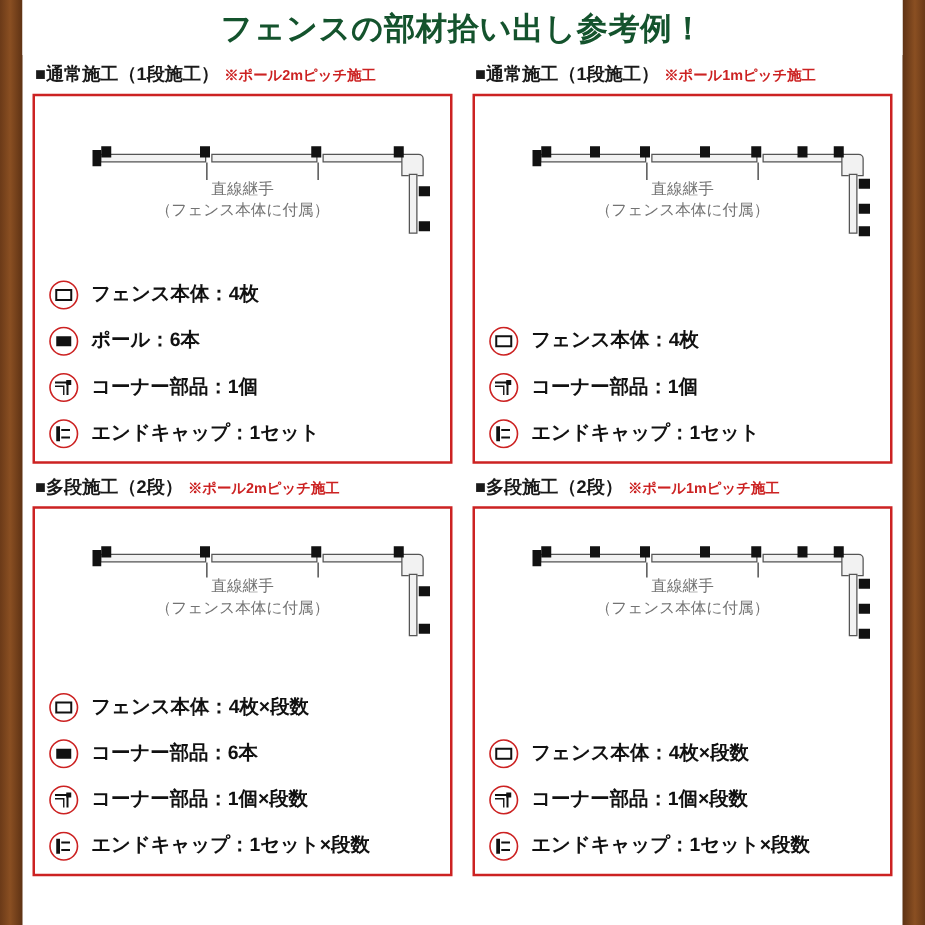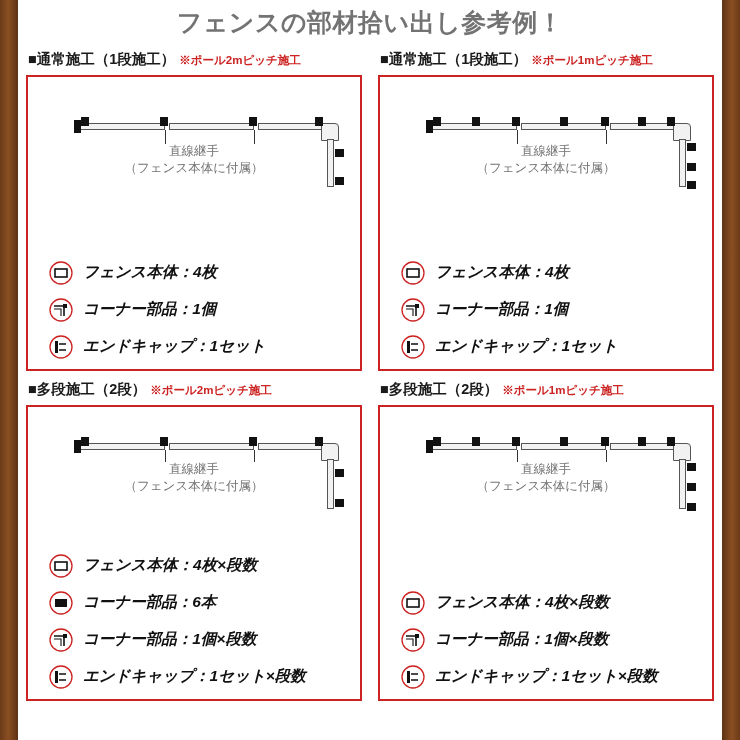--- a/index.html
+++ b/index.html
@@ -22,21 +22,21 @@
   }
   .side-bar.left { left:0; }
   .side-bar.right { right:0; background: linear-gradient(to left, #6b3a18 0%, #8a4f22 45%, #5e3214 100%); }
 
   .title-bar {
     position:absolute; left:18px; top:0; width:704px; height:44px;
     background:#ffffff;
     display:flex; align-items:center; justify-content:center;
   }
   .title-text {
-    font-size:25px; font-weight:bold; color:#737373;
+    font-size:25px; font-weight:bold; color:#14532d;
     letter-spacing:0.5px;
     white-space:nowrap;
   }
 
   .grid {
     position:absolute; left:18px; top:44px; width:704px; height:660px;
     display:grid;
     grid-template-columns: 352px 352px;
     grid-template-rows: 330px 330px;
   }
@@ -85,23 +85,22 @@
   .lead-label {
     position:absolute; left:0; width:100%; text-align:center;
     font-size:12.5px; color:#737373; line-height:1.35; font-weight:normal;
   }
   .lead-line {
     position:absolute; width:1px; background:#333;
   }
 
   
   .legend {
-    position:absolute; left:10px; right:0; bottom:4px;
+    position:absolute; left:0; right:0; bottom:4px;
     padding:0 10px;
-    font-style:italic;
   }
   .legend-row {
     display:flex; align-items:center; height:37px;
   }
   .legend-icon {
     width:26px; height:24px; margin-right:9px; position:relative; flex:0 0 26px;
   }
   .legend-icon svg { display:block; }
   .legend-text {
     font-size:15.5px; font-weight:bold; color:#111; white-space:nowrap;
@@ -164,20 +163,29 @@
 
         <div class="legend">
           <div class="legend-row">
             <span class="legend-icon">
               <svg width="26" height="24" viewBox="0 0 26 24">
                   <circle cx="13" cy="12" r="11" fill="none" stroke="#cc2222" stroke-width="1.3"></circle>
                   <rect x="7" y="8" width="12" height="8" fill="none" stroke="#111" stroke-width="1.6"></rect>
                 </svg>
             </span>
             <span class="legend-text">フェンス本体：4枚</span>
+          </div>
+          <div class="legend-row">
+            <span class="legend-icon">
+              <svg width="26" height="24" viewBox="0 0 26 24">
+                  <circle cx="13" cy="12" r="11" fill="none" stroke="#cc2222" stroke-width="1.3"></circle>
+                  <rect x="7" y="8" width="12" height="8" fill="#111"></rect>
+                </svg>
+            </span>
+            <span class="legend-text">ポール：6本</span>
           </div>
           <div class="legend-row">
             <span class="legend-icon">
               <svg width="26" height="24" viewBox="0 0 26 24">
                   <circle cx="13" cy="12" r="11" fill="none" stroke="#cc2222" stroke-width="1.3"></circle>
                   <path d="M6 8 H16 V18" fill="none" stroke="#111" stroke-width="1.6"></path>
                   <path d="M6 11 H13 V18" fill="none" stroke="#111" stroke-width="1.1"></path>
                   <rect x="15" y="6" width="4" height="4" fill="#111"></rect>
                 </svg>
             </span>

